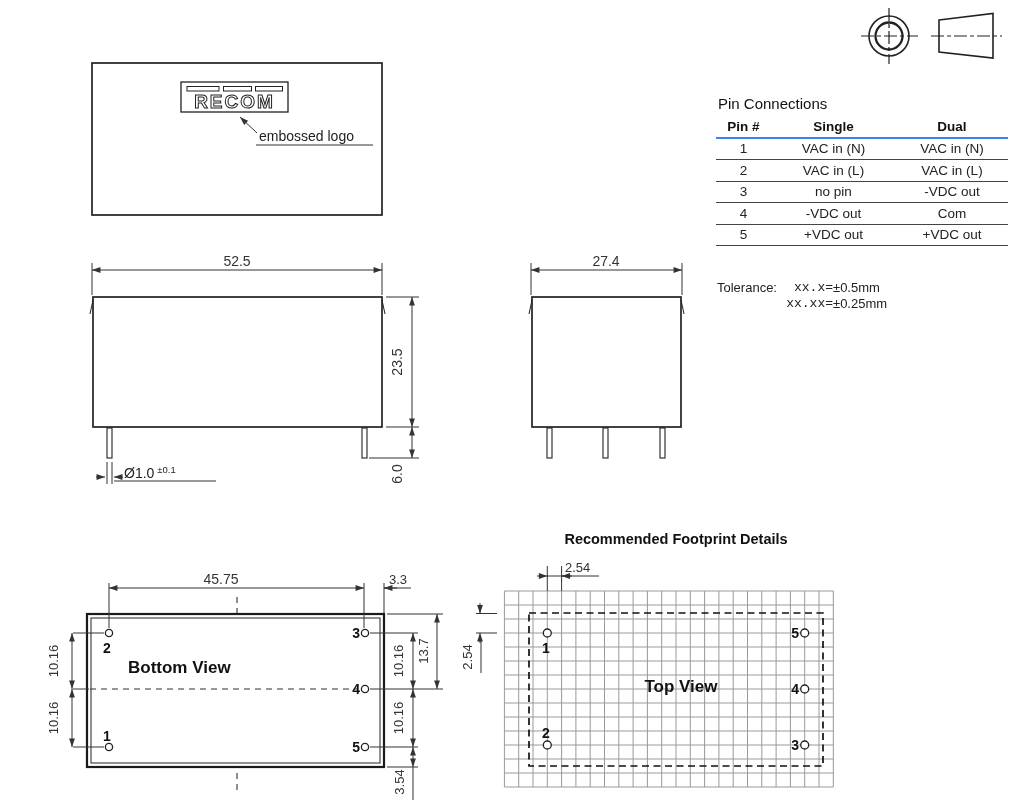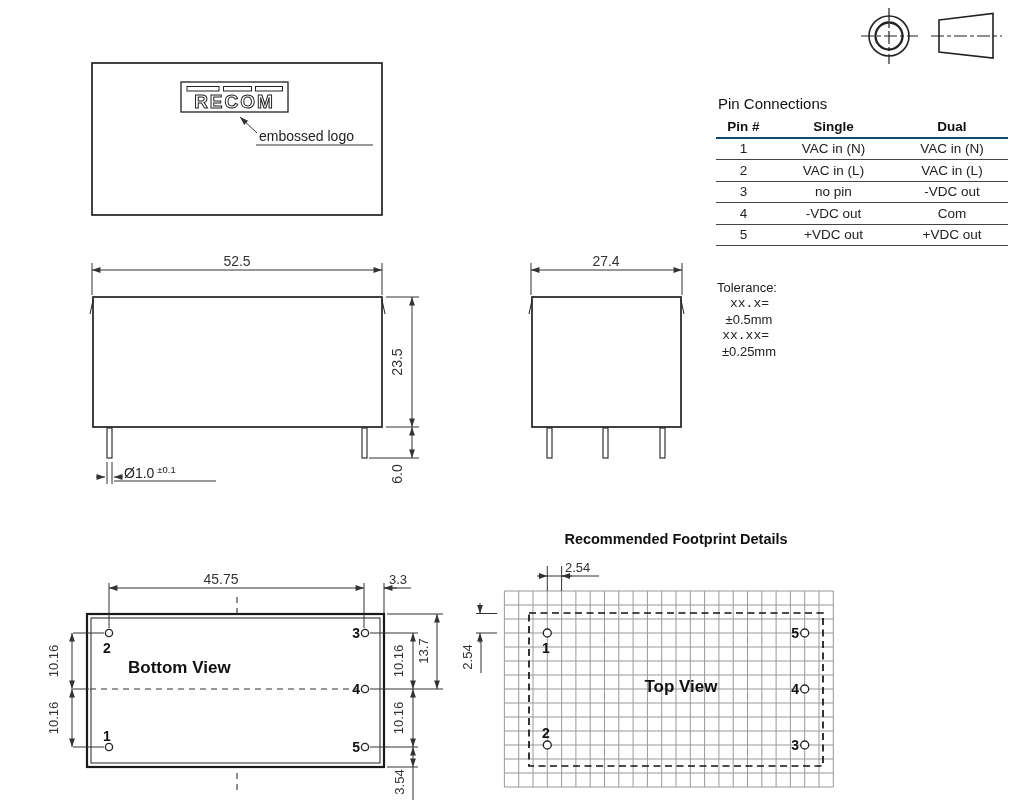--- a/index.html
+++ b/index.html
@@ -5,26 +5,26 @@
   html,body{margin:0;padding:0;background:#fff;}
   .canvas{position:relative;width:1024px;height:805px;background:#ffffff;
           font-family:"Liberation Sans",sans-serif;color:#111;overflow:hidden;}
   .abs{position:absolute;}
   .page-title{left:8px;top:5px;font-size:17px;font-weight:bold;letter-spacing:-0.2px;}
   
   .pin-block{left:716px;top:95px;width:296px;}
   .pin-block h3{margin:0 0 4px 2px;font-size:15px;font-weight:normal;}
   table.pins{border-collapse:collapse;width:292px;table-layout:fixed;}
   table.pins th,table.pins td{font-size:13.5px;text-align:center;padding:2.5px 0 3px 0;font-weight:normal;color:#222;}
-  table.pins thead th{font-weight:bold;border-bottom:2px solid #0c4a6e;color:#111;}
+  table.pins thead th{font-weight:bold;border-bottom:2px solid #3b82f6;color:#111;}
   table.pins tbody td{border-bottom:1px solid #444;}
   .col-pin{width:55px;} .col-single{width:125px;margin-top:32px;} .col-dual{width:112px;}
   
   .tol-block{left:717px;top:280px;font-size:13px;color:#222;}
-  .tol-row{display:flex;line-height:16px;flex-direction:column;}
+  .tol-row{display:flex;line-height:16px;}
   .tol-label{width:64px;}
   .tol-key{width:52px;text-align:right;font-family:Liberation Mono, monospace;}
   .tol-val{text-align:center;}
   
   svg text{fill:#222;font-family:"Liberation Sans",sans-serif;}
   .thin{stroke:#222;stroke-width:1;fill:none;}
   .box{stroke:#222;stroke-width:1.7;fill:#fff;}
   .box2{stroke:#1a1a1a;stroke-width:2.2;fill:#fff;}
   .inner{stroke:#222;stroke-width:1;fill:none;}
   .dim{stroke:#333;stroke-width:1;fill:none;}

